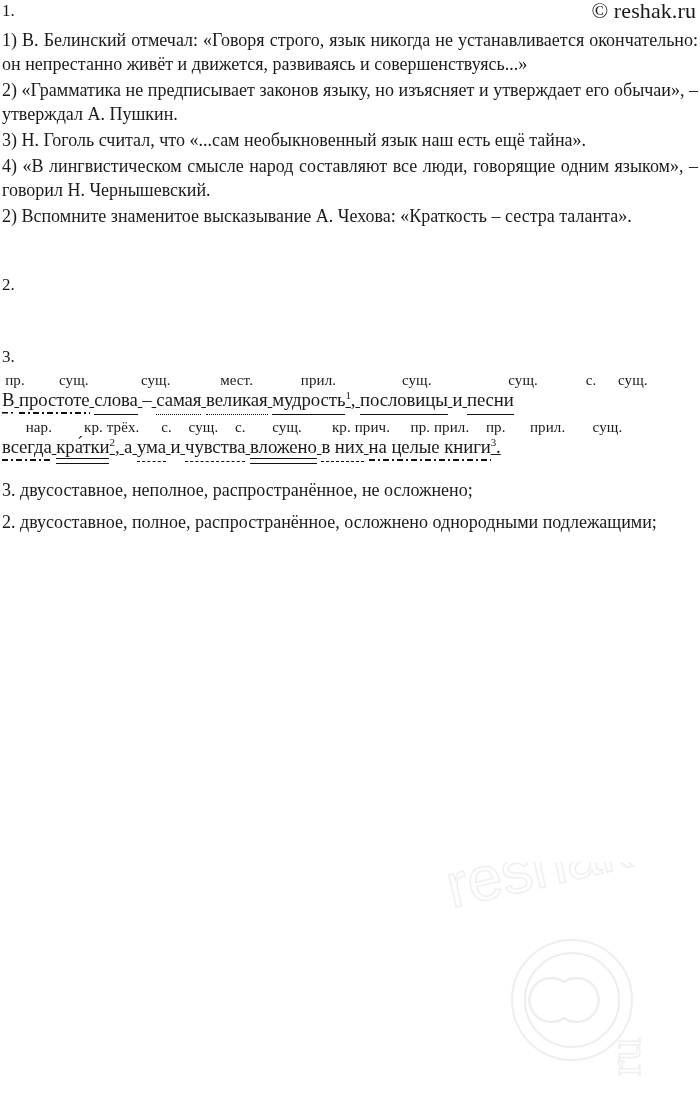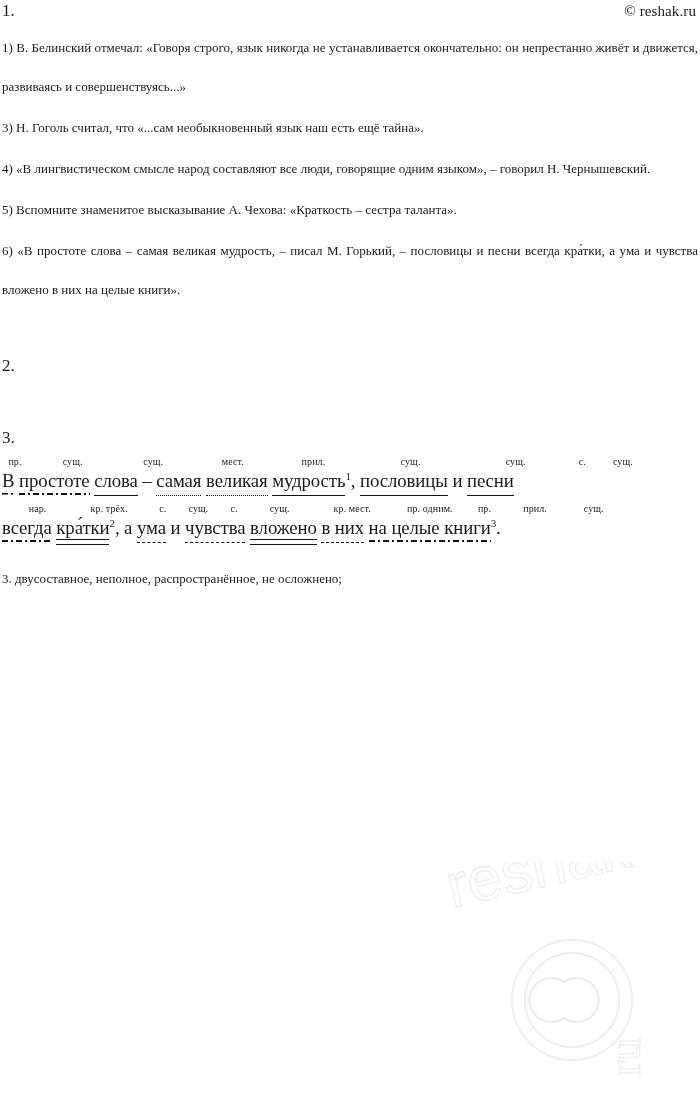--- a/index.html
+++ b/index.html
@@ -32,67 +32,68 @@
     width: 250px;
     height: 230px;
     pointer-events: none;
     opacity: .35;
   }
 
   .copyright {
     position: absolute;
     top: 1px;
     right: 4px;
-    font-size: 15px;
+    font-size: 22px;
     line-height: 20px;
     letter-spacing: .1px;
     white-space: nowrap;
   }
 
   .qnum {
     font-size: 17px;
     line-height: 22px;
     margin: 0;
     padding: 0;
   }
 
   p.para {
-    font-size: 13px;
-    line-height: 39px;
+    font-size: 18px;
+    line-height: 24px;
     margin: 0 0 2px 0;
     text-align: justify;
     text-justify: inter-word;
     hyphens: none;
   }
 
   .gap-lg { height: 44px; }
   .gap-sm { height: 10px; }
   .gap-xs { height: 6px; }
 
   
   .parse-block {
     margin: 0;
     padding: 0;
   }
   .tagrow {
-    font-size: 10px;
+    font-size: 15px;
     line-height: 13px;
     white-space: nowrap;
     letter-spacing: .1px;
     height: 13px;
   }
   .tagrow .tag {
     display: inline-block;
     text-align: center;
   }
   .wordrow {
     font-size: 18.8px;
     line-height: 26px;
     white-space: nowrap;
     letter-spacing: -0.1px;
+    text-decoration: underline;
   }
   .w {
     display: inline-block;
     position: relative;
     padding-bottom: 2px;
   }
   
   .u-solid::after {
     content: "";
     position: absolute;
@@ -154,24 +155,24 @@
     <text x="8" y="46" font-family="'Liberation Sans', sans-serif" font-size="62" fill="none" stroke="#d4d4d4" stroke-width="1.6" transform="rotate(-13 8 46)">reshak</text>
     <text x="196" y="214" font-family="'Liberation Serif', serif" font-size="46" fill="none" stroke="#d4d4d4" stroke-width="1.5" transform="rotate(-90 196 214)">ru</text>
   </svg>
 
   <div class="copyright">© reshak.ru</div>
 
   <div class="qnum">1.</div>
   <div class="gap-xs"></div>
 
   <p class="para">1) В. Белинский отмечал: «Говоря строго, язык никогда не устанавливается окончательно: он непрестанно живёт и движется, развиваясь и совершенствуясь...»</p>
+  <p class="para">2) «Грамматика не предписывает законов языку, но изъясняет и утверждает его обычаи», – утверждал А. Пушкин.</p>
   <p class="para">3) Н. Гоголь считал, что «...сам необыкновенный язык наш есть ещё тайна».</p>
   <p class="para">4) «В лингвистическом смысле народ составляют все люди, говорящие одним языком», – говорил Н. Чернышевский.</p>
-  <p class="para">5) Вспомните знаменитое высказывание А. Чехова: «Краткость – сестра таланта».</p>
-  <p class="para">6) «В простоте слова – самая великая мудрость, – писал М. Горький, – пословицы и песни всегда кра́тки, а ума и чувства вложено в них на целые книги».</p>
+  <p class="para">2) Вспомните знаменитое высказывание А. Чехова: «Краткость – сестра таланта».</p>
 
   <div class="gap-lg"></div>
 
   <div class="qnum">2.</div>
   <div class="gap-xs"></div>
 
   <div class="gap-lg"></div>
 
   <div class="qnum">3.</div>
   <div class="gap-xs"></div>
@@ -197,32 +198,33 @@
     <div style="height:6px"></div>
 
     <div class="tagrow">
       <span class="sp"></span>
       <span class="tag" style="width:56px">нар.</span><span class="sp"></span>
       <span class="tag" style="width:72px">кр. трёх.</span><span class="sp"></span>
       <span class="tag" style="width:20px">с.</span><span class="sp"></span>
       <span class="tag" style="width:36px">сущ.</span><span class="sp"></span>
       <span class="tag" style="width:20px">с.</span><span class="sp"></span>
       <span class="tag" style="width:56px">сущ.</span><span class="sp"></span>
-      <span class="tag" style="width:74px">кр. мест.</span><span class="sp"></span>
-      <span class="tag" style="width:66px">пр. одним.</span><span class="sp"></span>
+      <span class="tag" style="width:74px">кр. прич.</span><span class="sp"></span>
+      <span class="tag" style="width:66px">пр. прил.</span><span class="sp"></span>
       <span class="tag" style="width:28px">пр.</span><span class="sp"></span>
       <span class="tag" style="width:58px">прил.</span><span class="sp"></span>
       <span class="tag" style="width:44px">сущ.</span>
     </div>
 
     <div class="wordrow">
       <span class="w u-dashdot">всегда</span> <span class="w u-double">кра́тки</span><sup class="idx">2</sup><span>,</span> <span class="w">а</span> <span class="w u-dashed">ума</span> <span class="w">и</span> <span class="w u-dashed">чувства</span> <span class="w u-double">вложено</span> <span class="w u-dashed">в них</span> <span class="w u-dashdot">на целые книги</span><sup class="idx">3</sup><span>.</span>
     </div>
   </div>
 
   <div class="gap-sm"></div>
 
   <div class="gap-xs"></div>
   <p class="para">3. двусоставное, неполное, распространённое, не осложнено;</p>
   <div class="gap-xs"></div>
+  <p class="para">2. двусоставное, полное, распространённое, осложнено однородными подлежащими;</p>
   <div class="gap-xs"></div>
 
 </div>
 
 </body></html>

